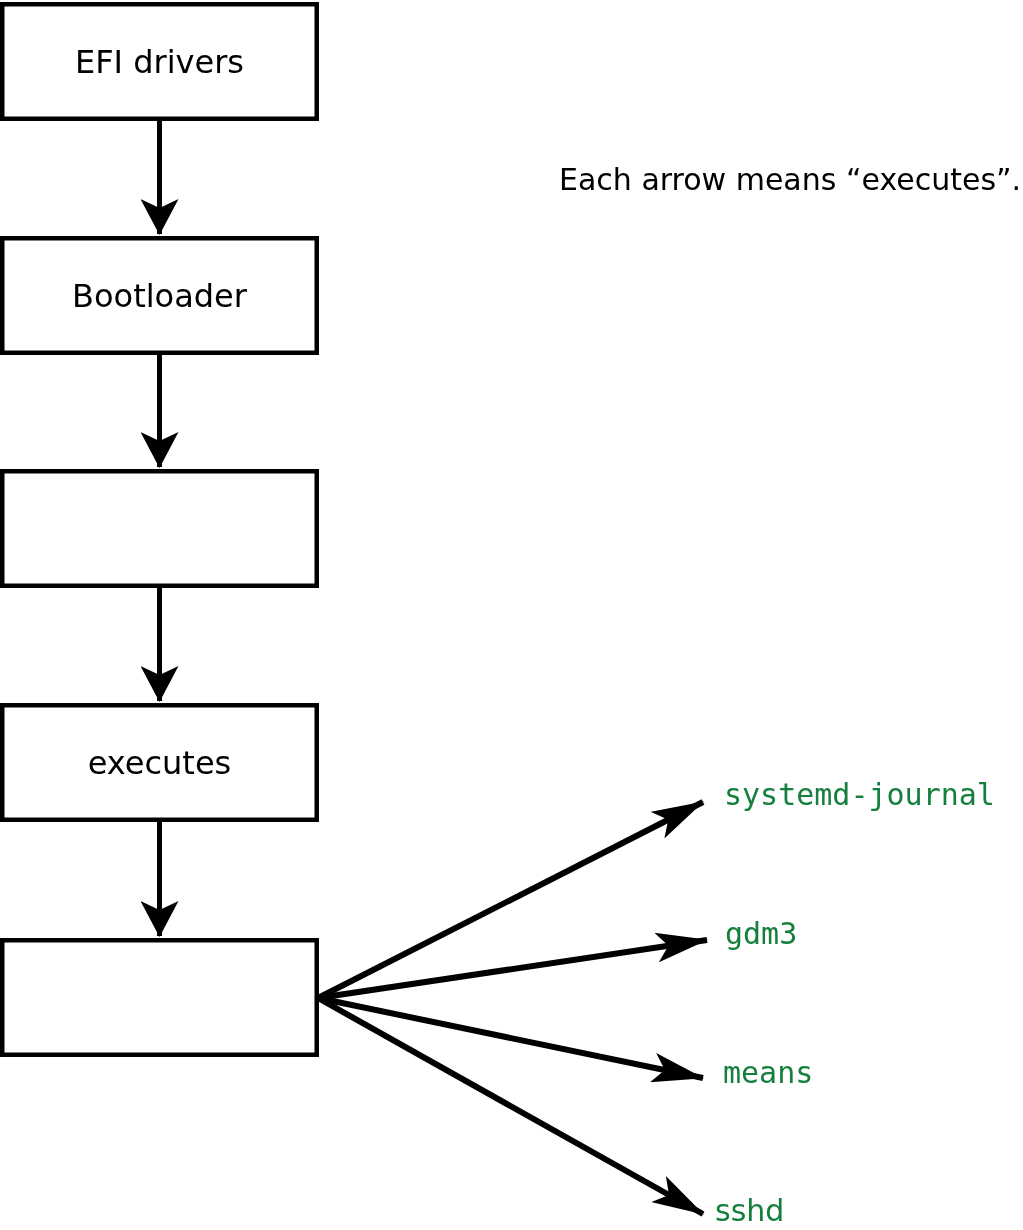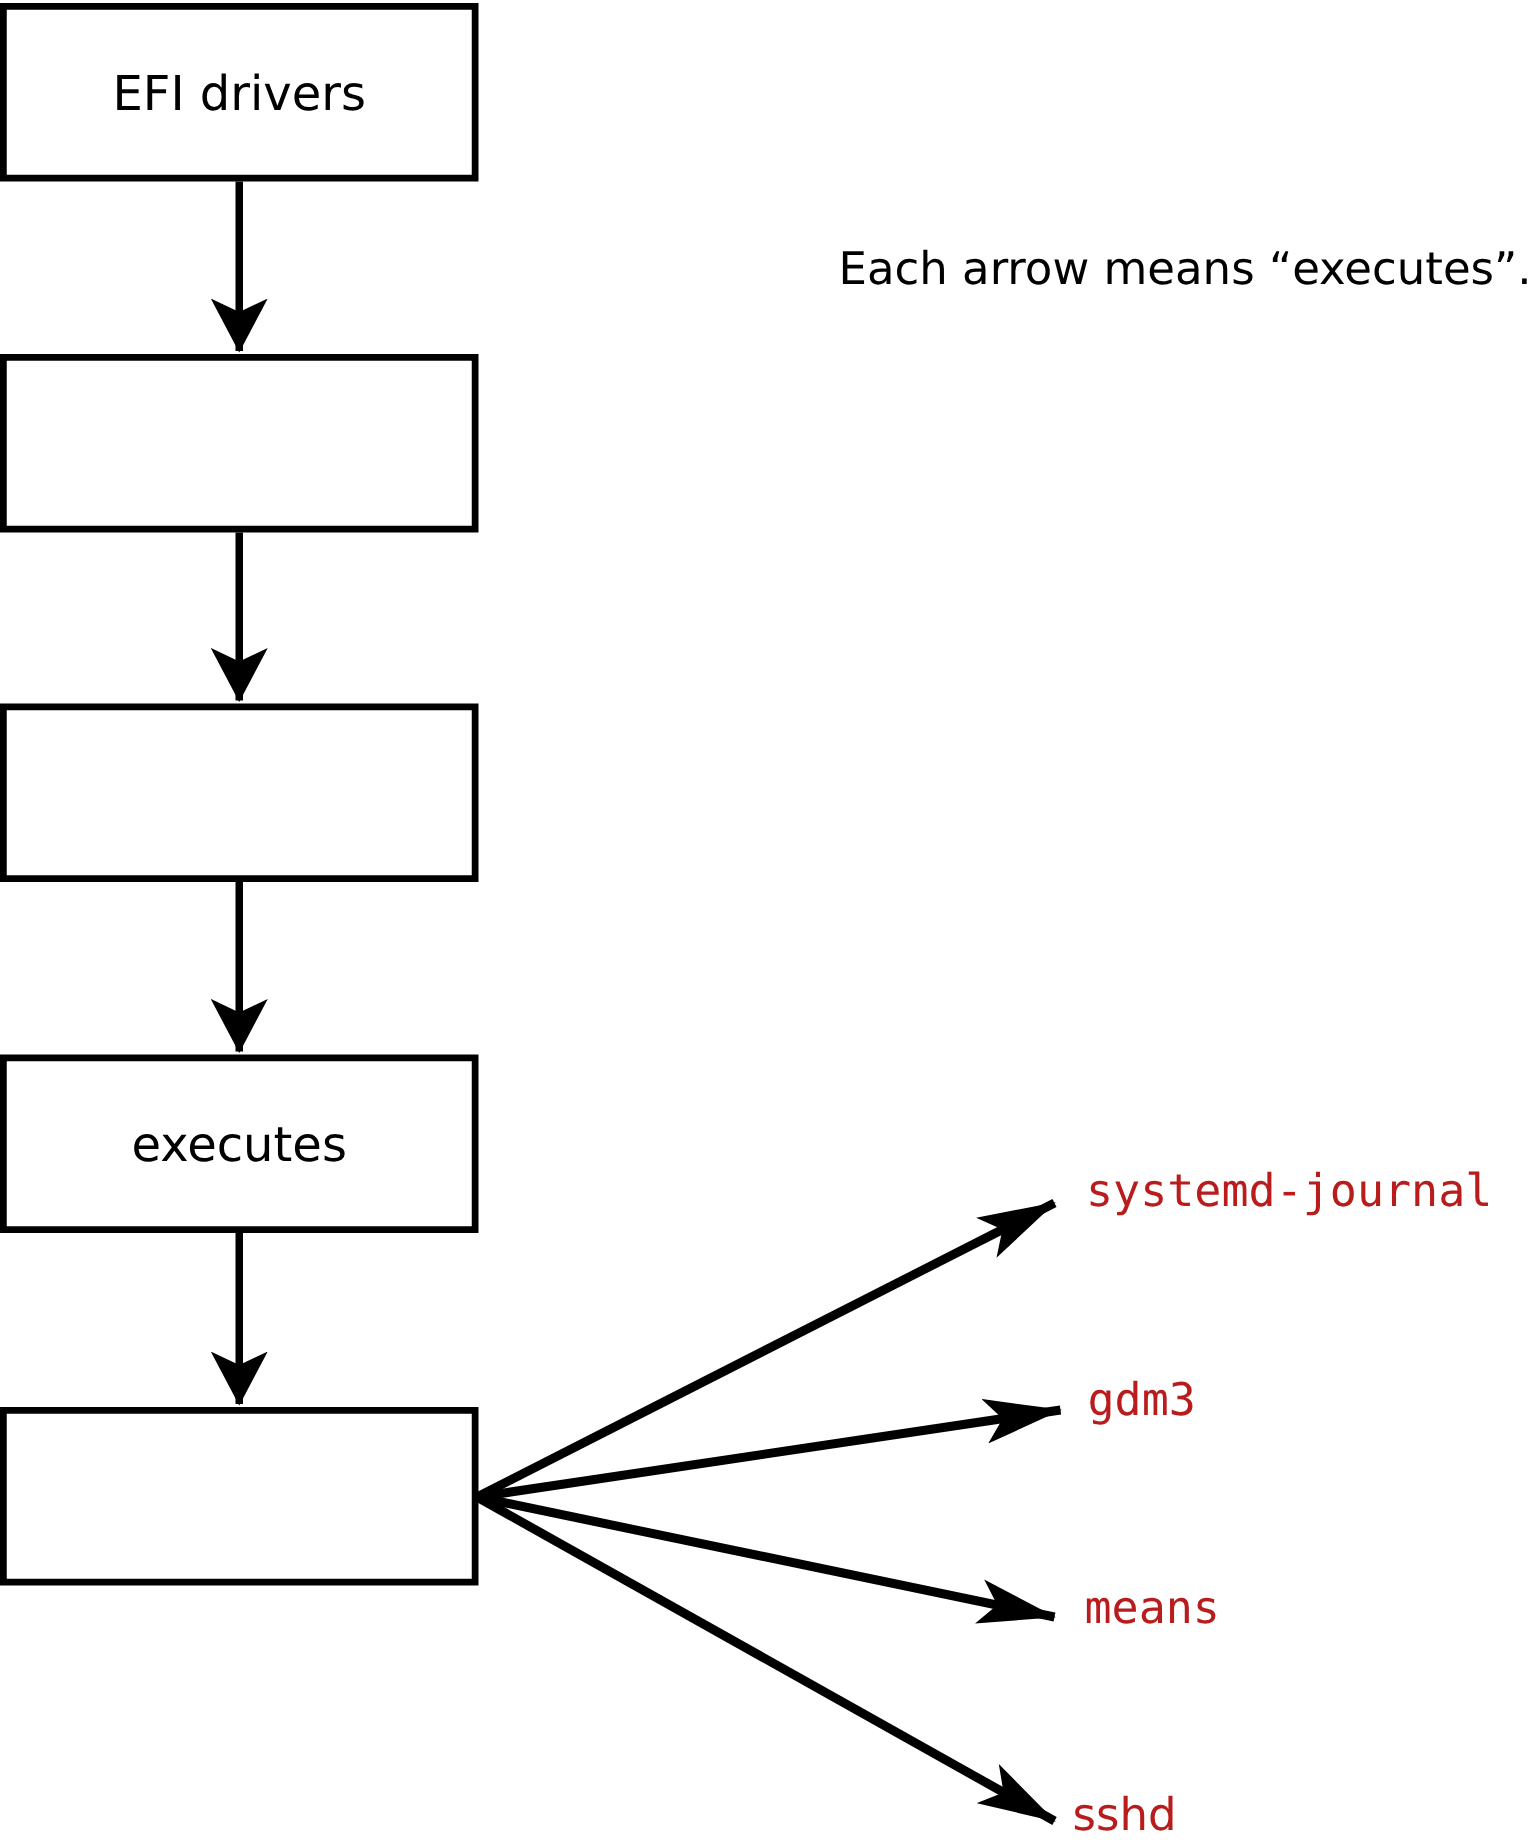--- a/index.html
+++ b/index.html
@@ -41,21 +41,21 @@
     font-size: 30px;
     line-height: 36px;
     white-space: nowrap;
     color: #000000;
   }
   .spawn-label {
     position: absolute;
     font-size: 30px;
     line-height: 36px;
     white-space: nowrap;
-    color: #b91c1c;
+    color: #15803d;
   }
   .mono {
     font-family: "DejaVu Sans Mono", monospace;
   }
   .sans {
     font-family: "DejaVu Sans", sans-serif;
   }
 </style>
 </head>
 <body>
@@ -83,20 +83,21 @@
     <line x1="159.5" y1="588" x2="159.5" y2="701" stroke="#000000" stroke-width="5" marker-end="url(#headChain)"></line>
     <line x1="159.5" y1="822" x2="159.5" y2="936" stroke="#000000" stroke-width="5" marker-end="url(#headChain)"></line>
 
     <line x1="318" y1="998" x2="703" y2="802" stroke="#000000" stroke-width="6" marker-end="url(#headFan)"></line>
     <line x1="318" y1="998" x2="707" y2="940" stroke="#000000" stroke-width="6" marker-end="url(#headFan)"></line>
     <line x1="318" y1="998" x2="703" y2="1078" stroke="#000000" stroke-width="6" marker-end="url(#headFan)"></line>
     <line x1="318" y1="998" x2="703" y2="1214" stroke="#000000" stroke-width="6" marker-end="url(#headFan)"></line>
   </svg>
 
   <div class="box-label" style="top:2px;">EFI drivers</div>
+  <div class="box-label" style="top:236px;">Bootloader</div>
   <div class="box-label" style="top:703px;">executes</div>
 
   <div class="note">Each arrow means “executes”.</div>
 
   <div class="spawn-label mono" style="left:724px; top:777px;">systemd-journal</div>
   <div class="spawn-label mono" style="left:725px; top:916px;">gdm3</div>
   <div class="spawn-label mono" style="left:723px; top:1055px;">means</div>
   <div class="spawn-label sans" style="left:715px; top:1193px;">sshd</div>
 
 </div>

